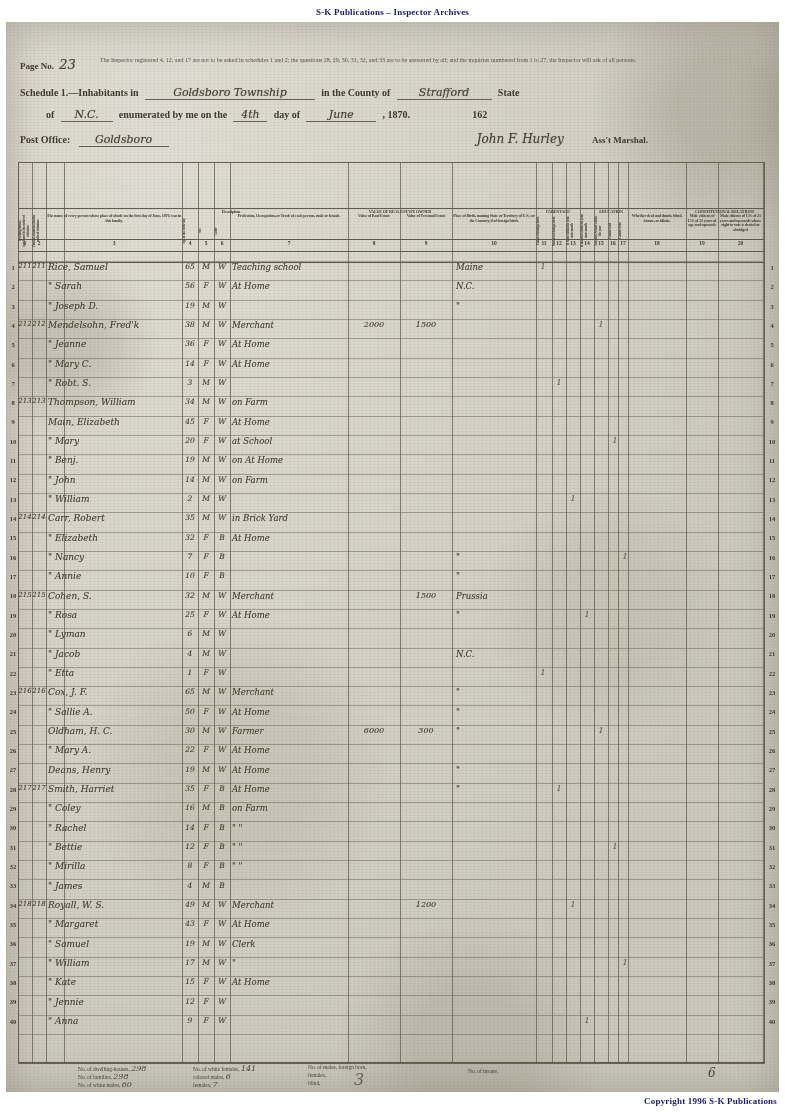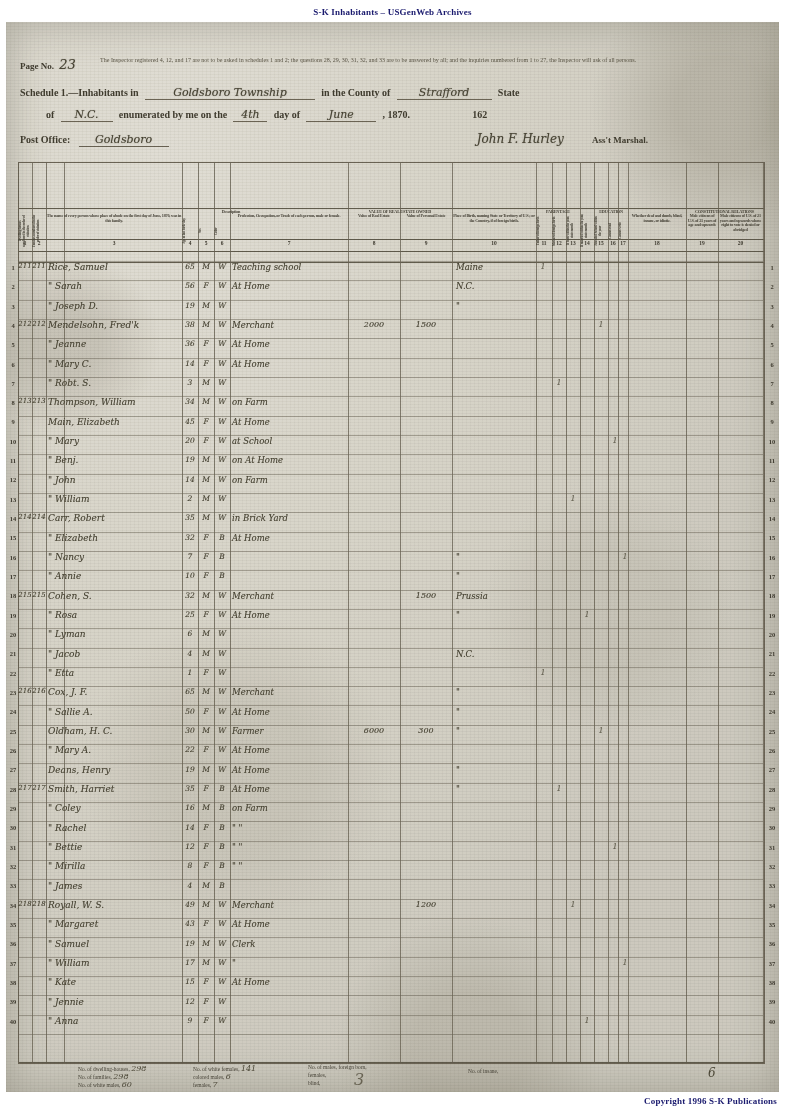--- a/index.html
+++ b/index.html
@@ -118,21 +118,21 @@
   }
   .fnum{font-family:"DejaVu Serif",serif;font-style:italic;font-size:8px;color:#4c4838;}
   .bigscrawl{
     position:absolute;font-family:"DejaVu Serif",serif;font-style:italic;
     color:#55503f;opacity:.8;
   }
 </style>
 </head>
 <body>
 
-<div class="banner top">S-K Inhabitants – USGenWeb Archives</div>
+<div class="banner top">S-K Publications – Inspector Archives</div>
 <div class="banner bottom">Copyright 1996 S-K Publications</div>
 
 <div class="scan">
 
   <div class="hdr row1">
     <span class="print">Page No.</span>
     <span class="ink" style="font-size:13px;margin-left:3px;">23</span>
     <span class="tiny-print" style="display:inline-block;width:600px;margin-left:22px;vertical-align:top;">The Inspector registered 4, 12, and 17 are not to be asked in schedules 1 and 2; the questions 28, 29, 30, 31, 32, and 33 are to be answered by all; and the inquiries numbered from 1 to 27, the Inspector will ask of all persons.</span>
   </div>
 

